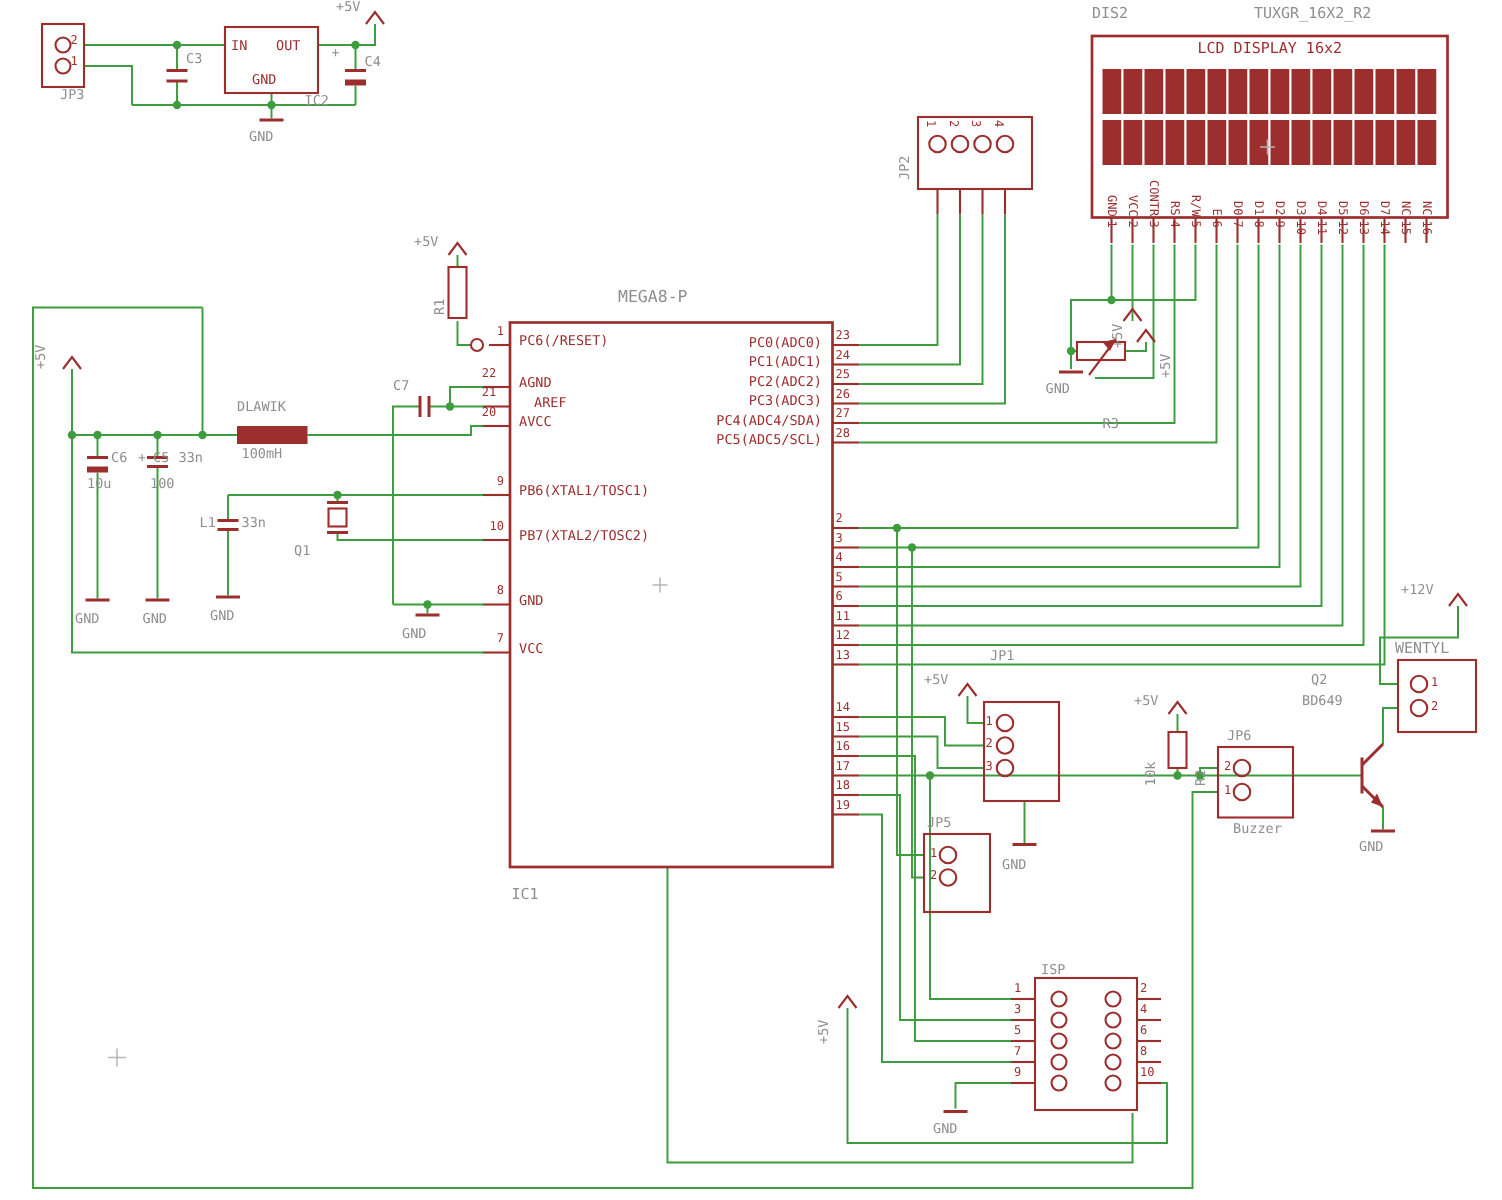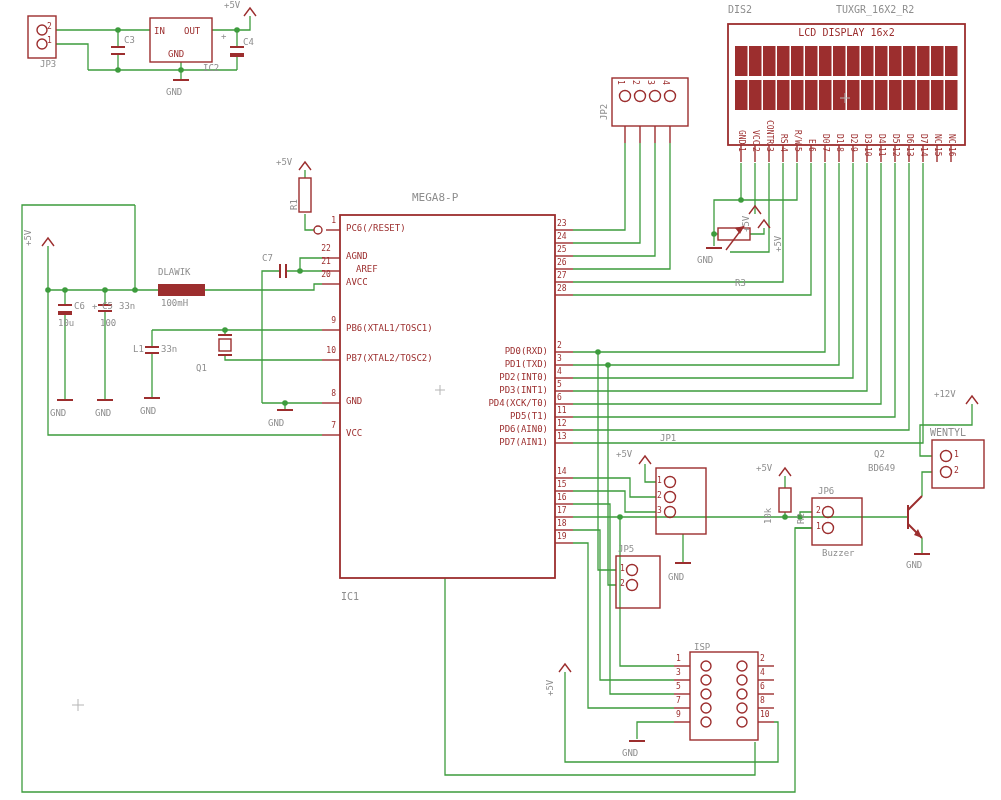--- a/index.html
+++ b/index.html
@@ -386,39 +386,37 @@
 <span class="t" style="left:346px;top:429px">VCC</span>
 <span class="t s8" style="left:316px;top:217px;width:20px;text-align:right">1</span>
 <span class="t s8" style="left:316px;top:245px;width:20px;text-align:center">22</span>
 <span class="t s8" style="left:316px;top:258px;width:20px;text-align:center">21</span>
 <span class="t s8" style="left:316px;top:271px;width:20px;text-align:center">20</span>
 <span class="t s8" style="left:316px;top:317px;width:20px;text-align:right">9</span>
 <span class="t s8" style="left:316px;top:347px;width:20px;text-align:right">10</span>
 <span class="t s8" style="left:316px;top:390px;width:20px;text-align:right">8</span>
 <span class="t s8" style="left:316px;top:422px;width:20px;text-align:right">7</span>
 
+<div class="pincol names" style="left:430px;top:223px">
+
+<div>PC0(ADC0)</div>
+      <div>PC1(ADC1)</div>
+      <div>PC2(ADC2)</div>
+      <div>PC3(ADC3)</div>
+      <div>PC4(ADC4/SDA)</div>
+      <div>PC5(ADC5/SCL)</div>
+    </div>
 <div class="pincol num" style="left:557px;top:217px">
 
 <div>23</div>
       <div>24</div>
       <div>25</div>
       <div>26</div>
       <div>27</div>
       <div>28</div>
-    </div>
-<div class="pincol names" style="left:430px;top:345px">
-
-<div>PD0(RXD)</div>
-      <div>PD1(TXD)</div>
-      <div>PD2(INT0)</div>
-      <div>PD3(INT1)</div>
-      <div>PD4(XCK/T0)</div>
-      <div>PD5(T1)</div>
-      <div>PD6(AIN0)</div>
-      <div>PD7(AIN1)</div>
     </div>
 <div class="pincol num" style="left:557px;top:339px">
 
 <div>2</div>
       <div>3</div>
       <div>4</div>
       <div>5</div>
       <div>6</div>
       <div>11</div>
       <div>12</div>

